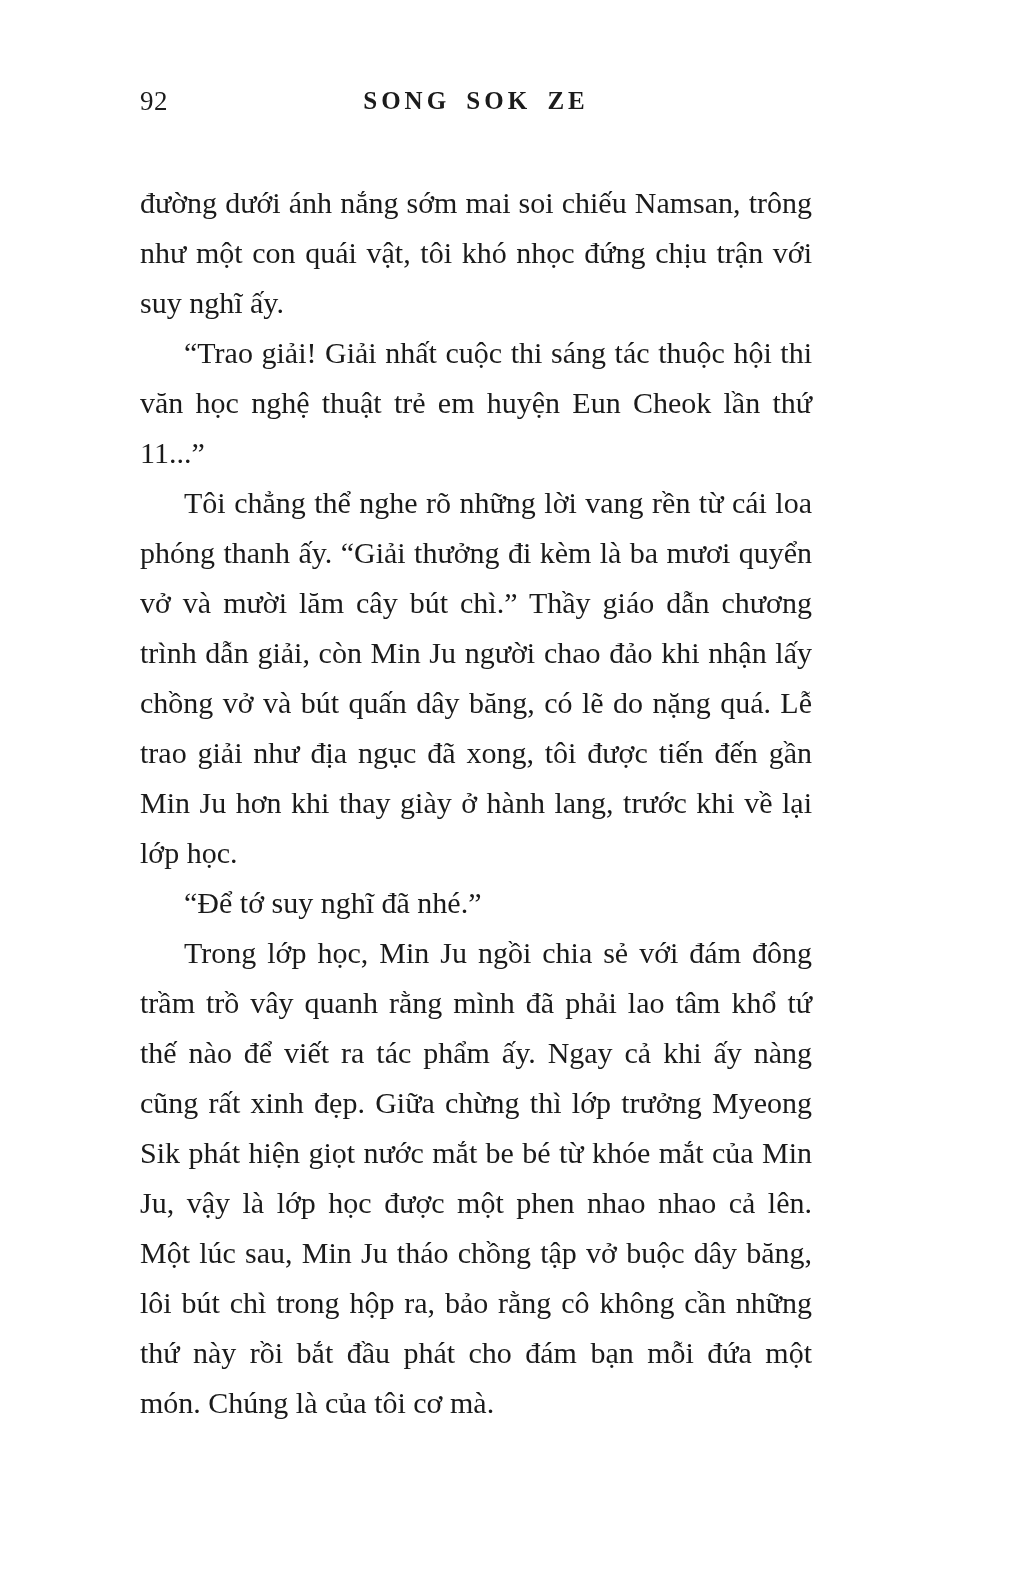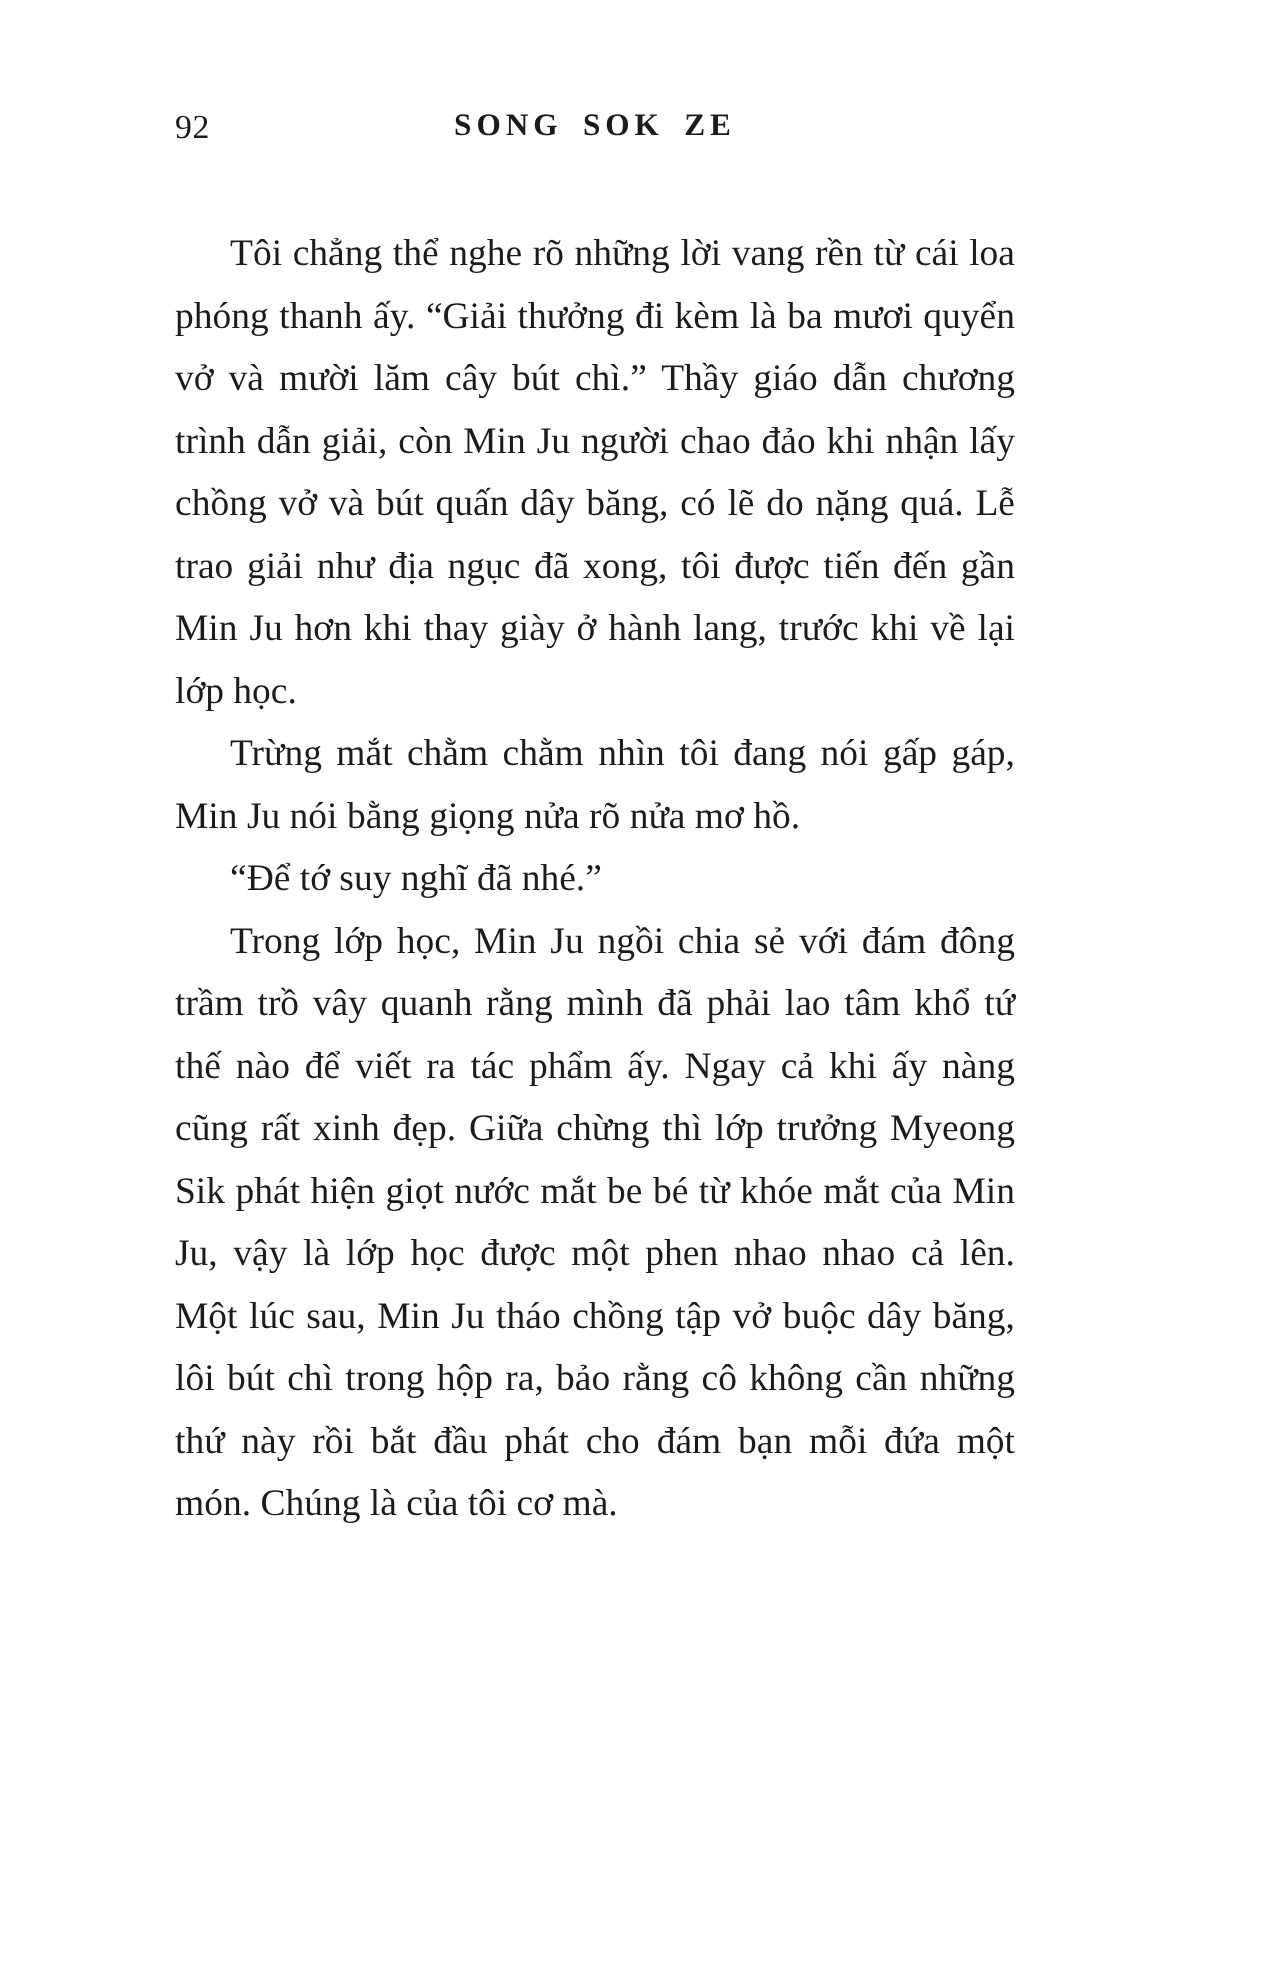--- a/index.html
+++ b/index.html
@@ -60,19 +60,20 @@
 <body>
 
 <div class="page">
 
   <header class="page-header">
     <span class="page-number">92</span>
     <span class="running-title">SONG SOK ZE</span>
   </header>
 
   <main class="body-text">
+    <p class="no-indent">đường dưới ánh nắng sớm mai soi chiếu Namsan, trông như một con quái vật, tôi khó nhọc đứng chịu trận với suy nghĩ ấy.</p>
+    <p>“Trao giải! Giải nhất cuộc thi sáng tác thuộc hội thi văn học nghệ thuật trẻ em huyện Eun Cheok lần thứ 11...”</p>
     <p>Tôi chẳng thể nghe rõ những lời vang rền từ cái loa phóng thanh ấy. “Giải thưởng đi kèm là ba mươi quyển vở và mười lăm cây bút chì.” Thầy giáo dẫn chương trình dẫn giải, còn Min Ju người chao đảo khi nhận lấy chồng vở và bút quấn dây băng, có lẽ do nặng quá. Lễ trao giải như địa ngục đã xong, tôi được tiến đến gần Min Ju hơn khi thay giày ở hành lang, trước khi về lại lớp học.</p>
-    <p>Trừng mắt chằm chằm nhìn tôi đang nói gấp gáp, Min Ju nói bằng giọng nửa rõ nửa mơ hồ.</p>
     <p>“Để tớ suy nghĩ đã nhé.”</p>
     <p>Trong lớp học, Min Ju ngồi chia sẻ với đám đông trầm trồ vây quanh rằng mình đã phải lao tâm khổ tứ thế nào để viết ra tác phẩm ấy. Ngay cả khi ấy nàng cũng rất xinh đẹp. Giữa chừng thì lớp trưởng Myeong Sik phát hiện giọt nước mắt be bé từ khóe mắt của Min Ju, vậy là lớp học được một phen nhao nhao cả lên. Một lúc sau, Min Ju tháo chồng tập vở buộc dây băng, lôi bút chì trong hộp ra, bảo rằng cô không cần những thứ này rồi bắt đầu phát cho đám bạn mỗi đứa một món. Chúng là của tôi cơ mà.</p>
   </main>
 
 </div>
 
 </body></html>

